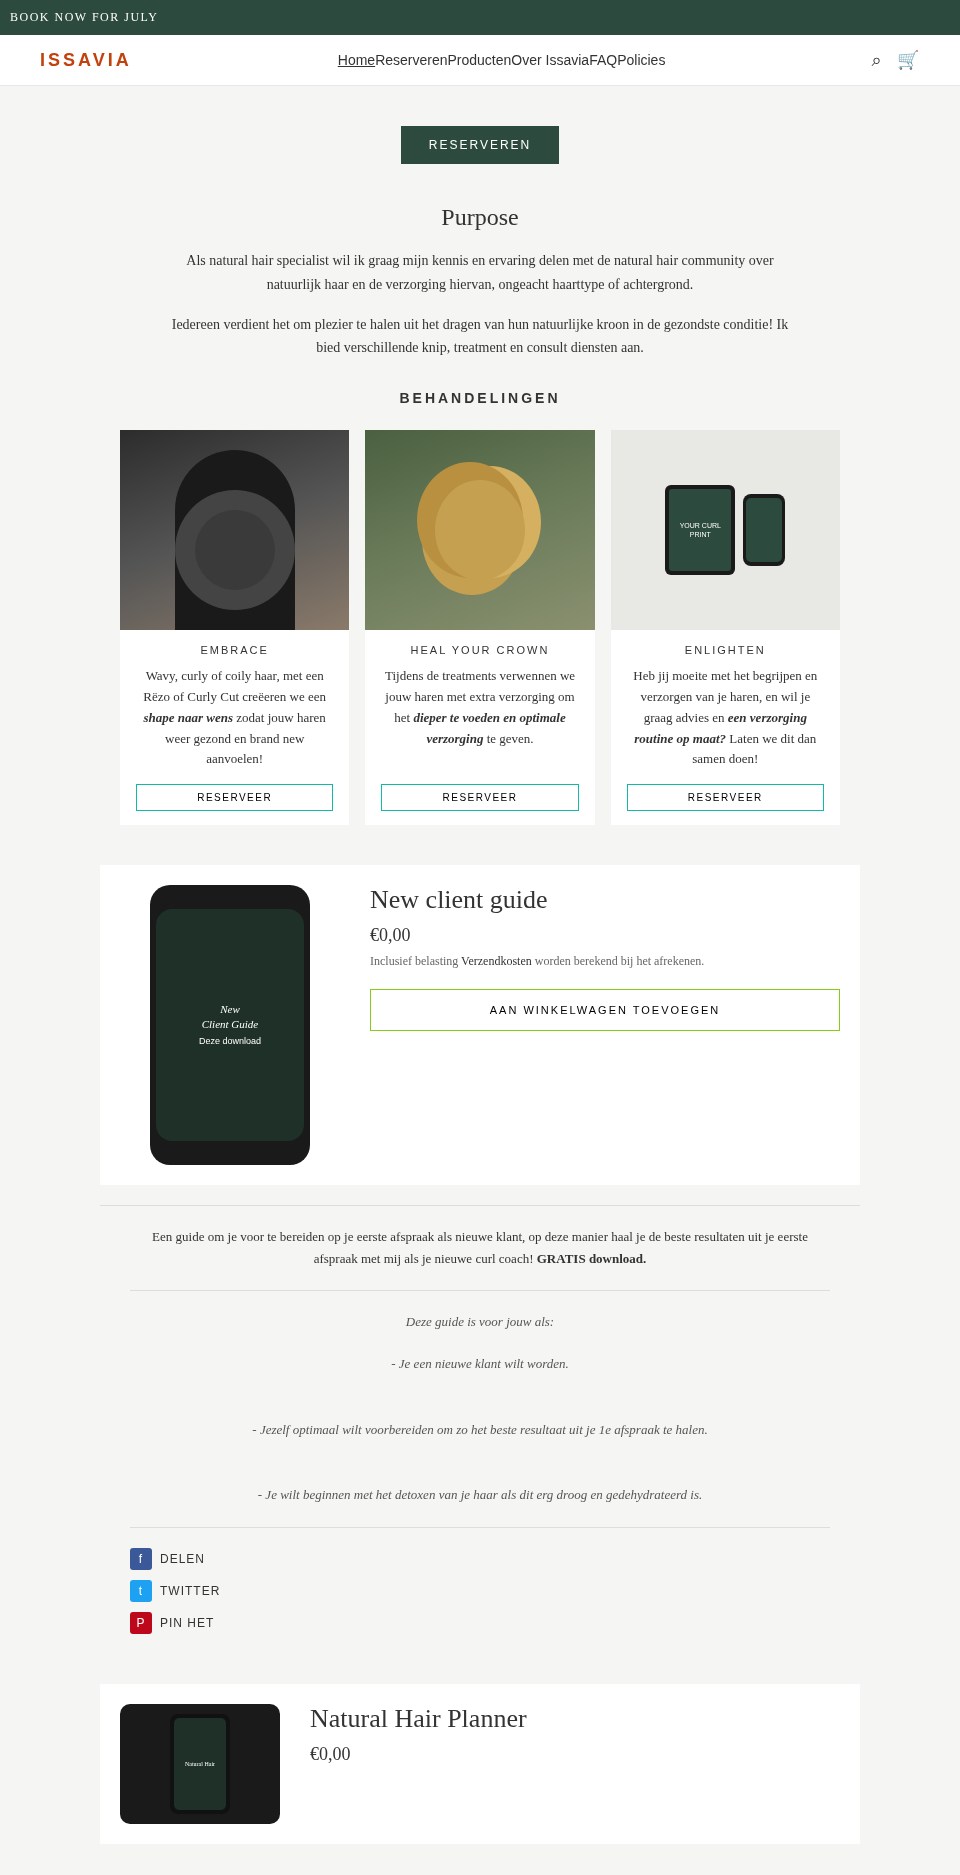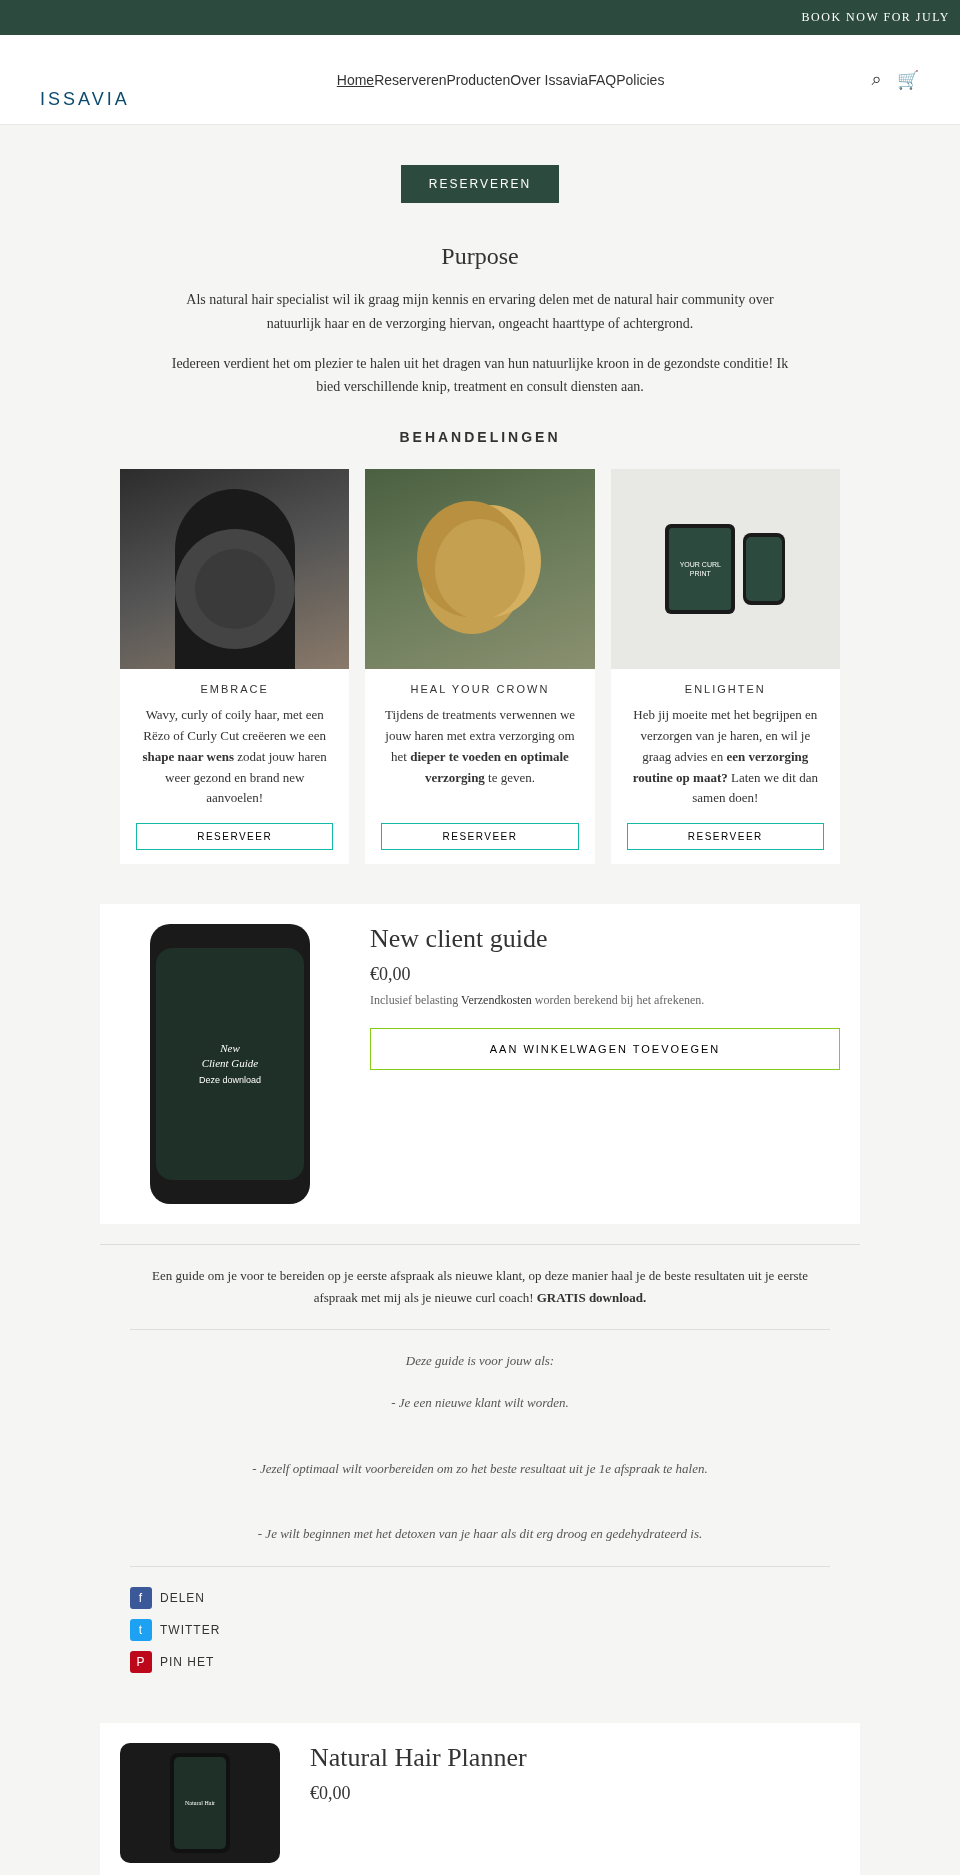--- a/index.html
+++ b/index.html
@@ -2,42 +2,41 @@
 <html><head>
   <meta charset="utf-8">
   <style>
     * { box-sizing: border-box; margin: 0; padding: 0; }
     body { font-family: 'Georgia', serif; background: #f5f5f3; color: #333; font-size: 14px; }
 
     
     .top-banner {
       background: #2d4a3e;
       color: #fff;
-      text-align: right;
+      text-align: left;
       padding: 10px;
       font-size: 12px;
       letter-spacing: 1.5px;
     }
 
     
     nav {
       background: #fff;
       display: flex;
       align-items: center;
       justify-content: space-between;
       padding: 14px 40px;
       border-bottom: 1px solid #e8e8e8;
     }
     .logo {
       font-size: 18px;
       letter-spacing: 3px;
       font-family: sans-serif;
-      font-weight: 400;
-      color: #0c4a6e;
-      margin-top: 40px;
+      font-weight: 700;
+      color: #c2410c;
     }
     .nav-links {
       display: flex;
       align-items: center;
       flex-wrap: wrap;
       justify-content: center;
     }
     .nav-links a {
       text-decoration: none;
       color: #333;
@@ -202,21 +201,21 @@
       letter-spacing: 2px;
       font-family: sans-serif;
       margin-bottom: 10px;
     }
     .card-text {
       font-size: 13px;
       line-height: 1.6;
       flex: 1;
       text-align: center;
     }
-    .card-text strong { font-weight: bold; }
+    .card-text strong { font-weight: bold; font-style: italic; }
     .btn-reserveer {
       background: transparent;
       border: 1px solid #14b8a6;
       padding: 7px 16px;
       font-size: 10px;
       letter-spacing: 1.5px;
       cursor: pointer;
       font-family: sans-serif;
       margin-top: 14px;
     }

